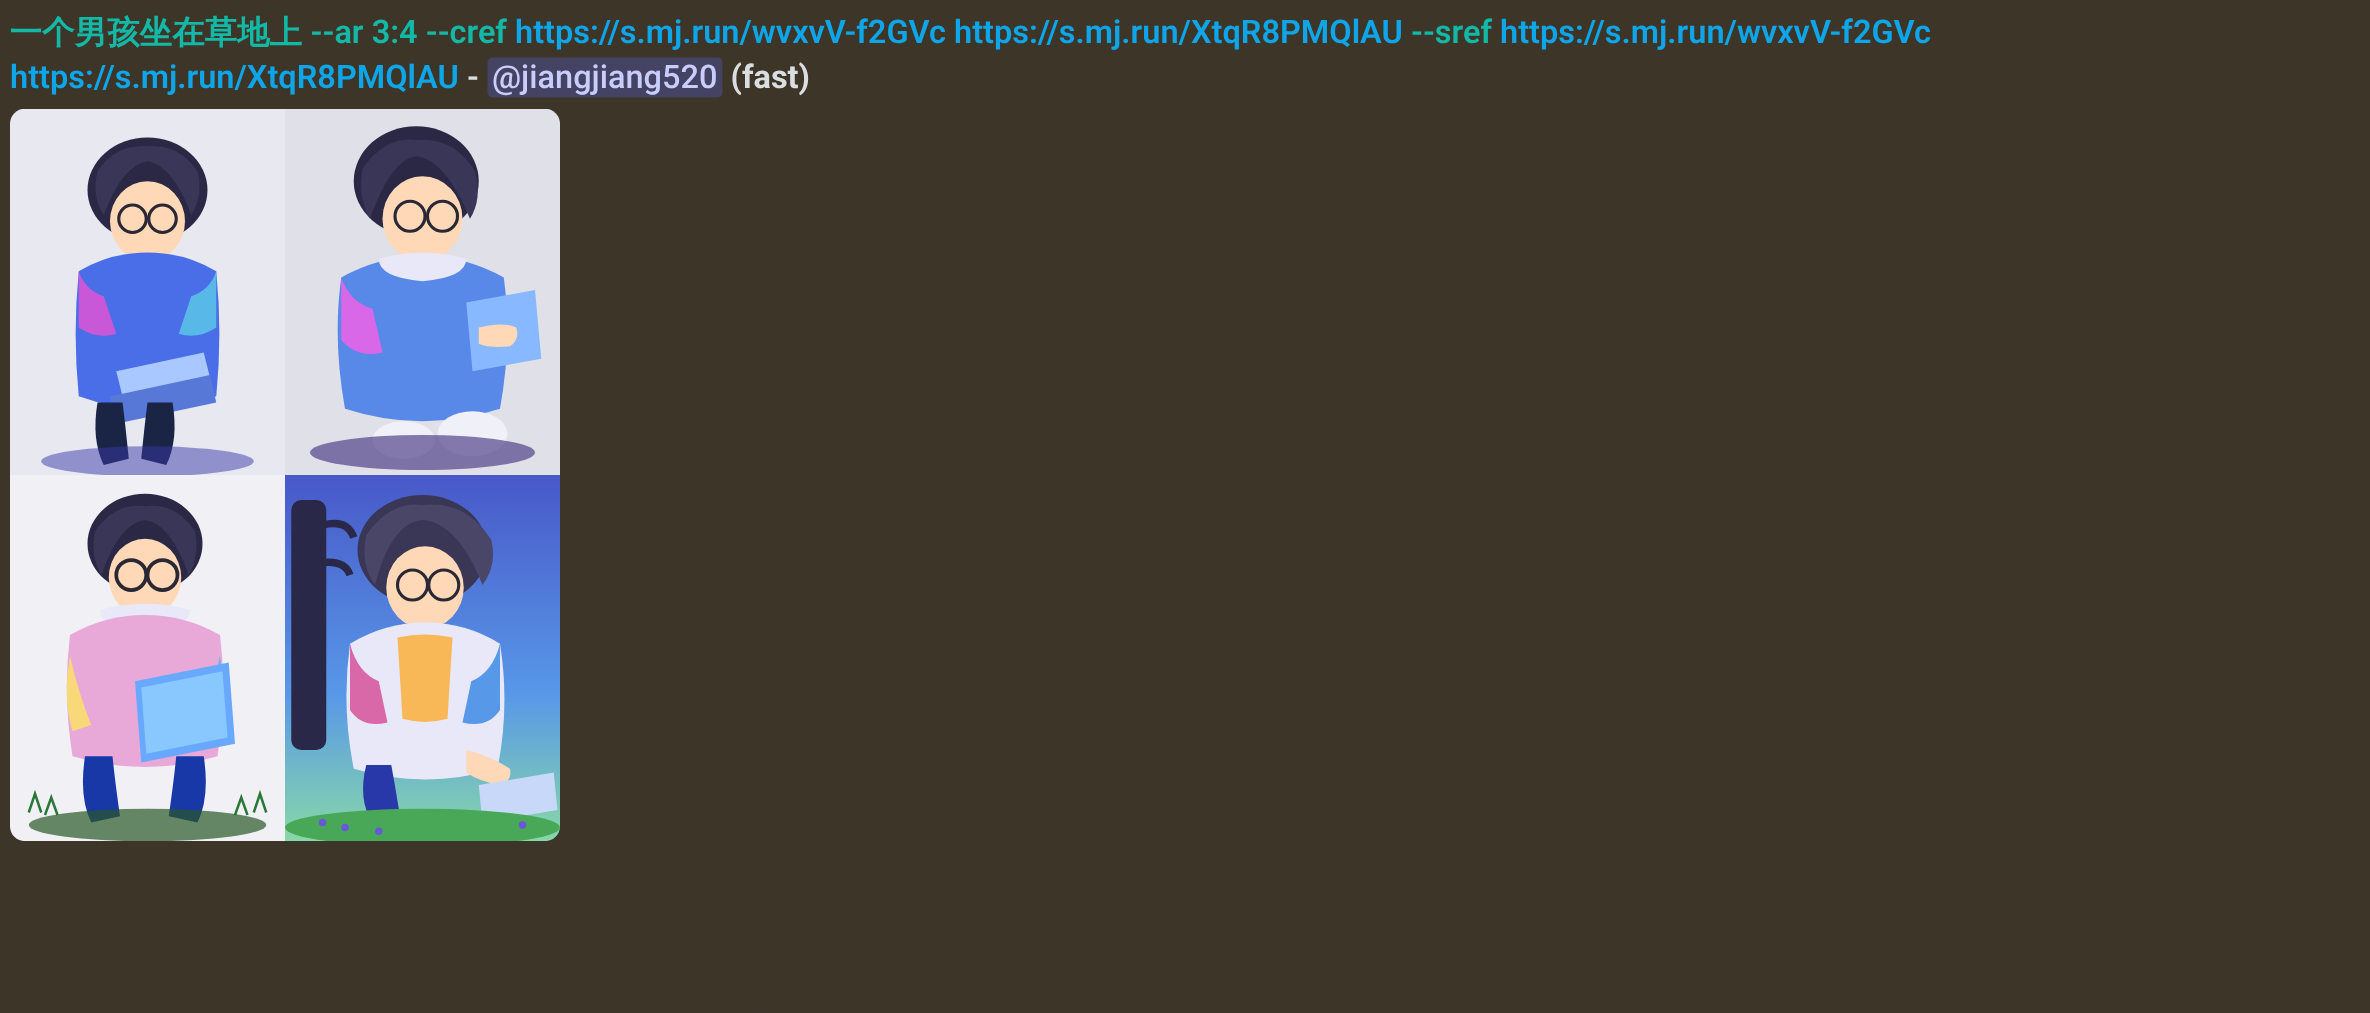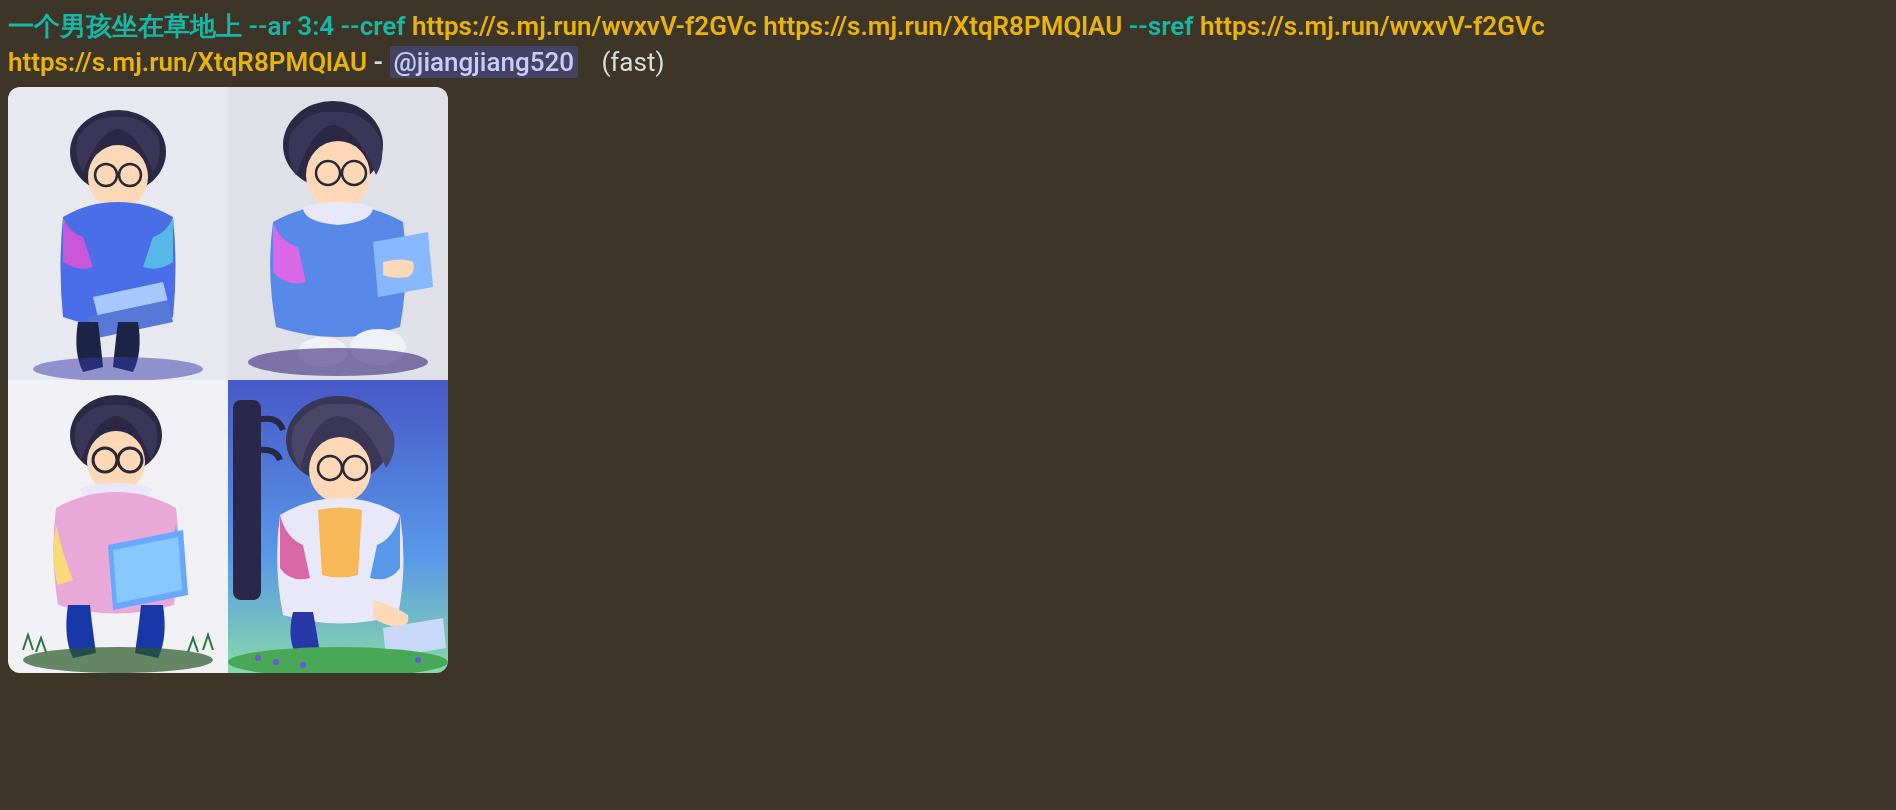--- a/index.html
+++ b/index.html
@@ -23,40 +23,39 @@
       line-height: 1.4;
       font-weight: 600;
       margin-bottom: 4px;
     }
     
     .prompt-text {
       color: #14b8a6;
     }
     
     .link {
-      color: #eab308;
+      color: #0ea5e9;
       cursor: pointer;
     }
     
     .separator {
       color: #dbdee1;
     }
     
     .mention {
       background-color: rgba(88, 101, 242, 0.3);
       color: #c9cdfb;
       border-radius: 4px;
       padding: 1px 4px;
       font-weight: 500;
     }
     
     .mode {
       color: #dbdee1;
-      font-weight: 400;
-      padding-left: 17px;
+      font-weight: 700;
     }
     
     .image-grid {
       display: grid;
       grid-template-columns: 1fr 1fr;
       grid-template-rows: 1fr 1fr;
       width: 440px;
       height: 586px;
       border-radius: 12px;
       overflow: hidden;

